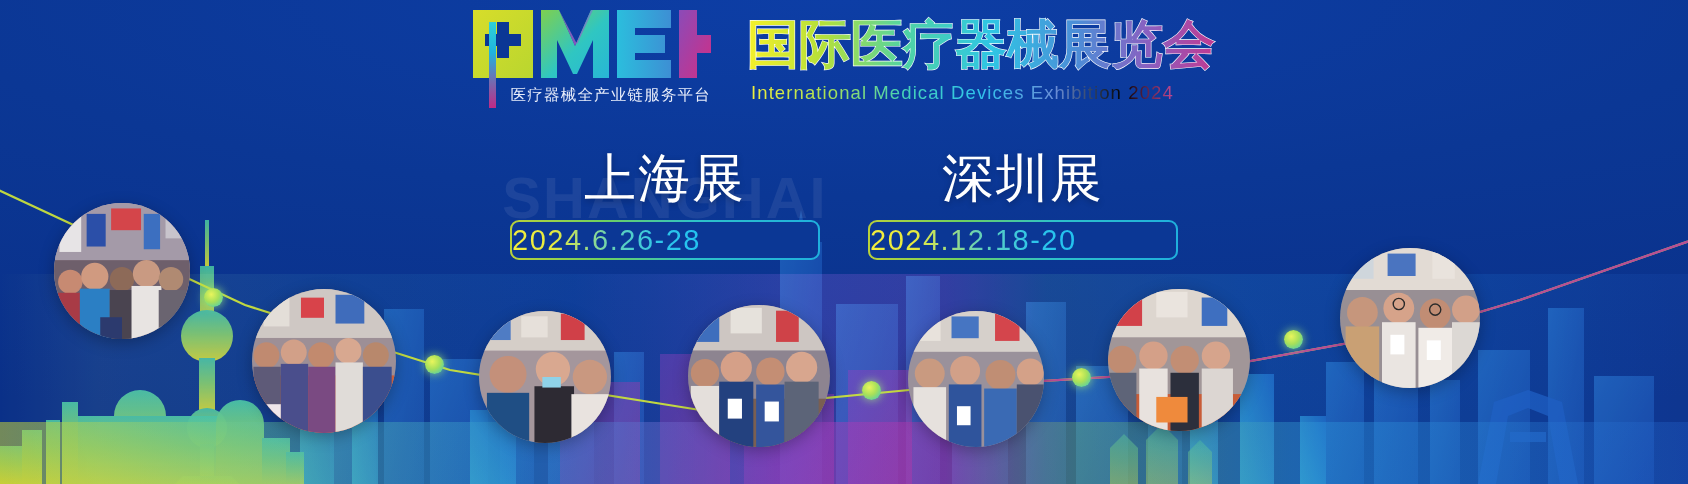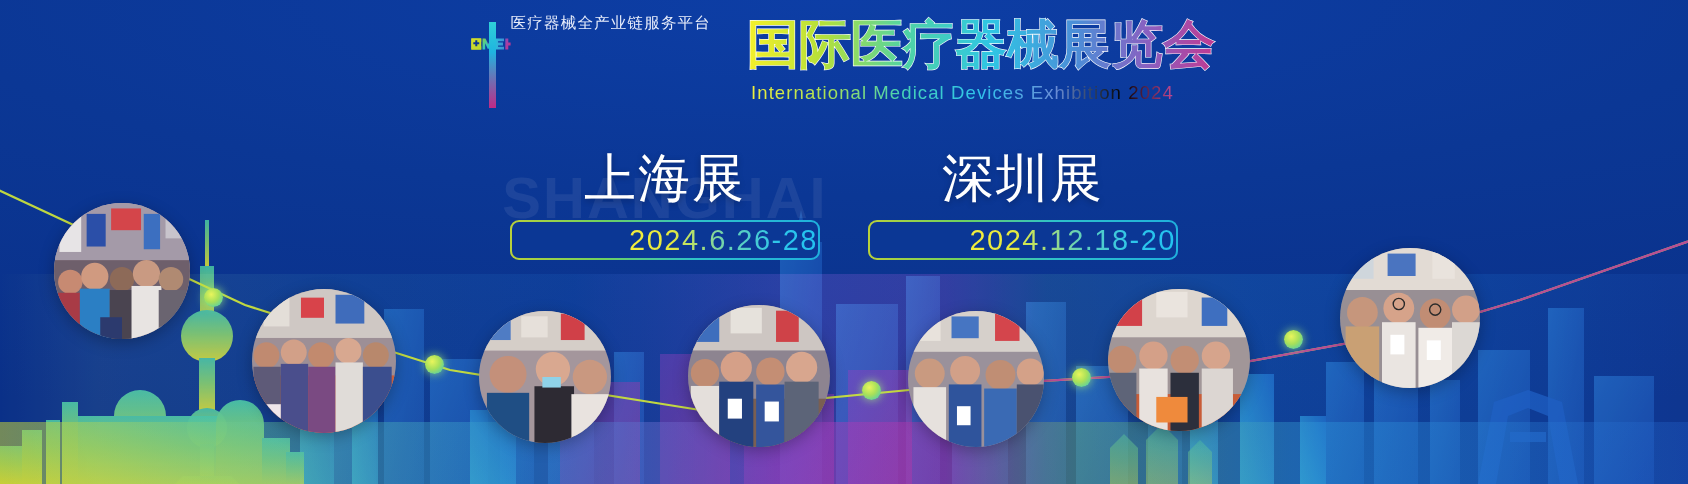--- a/index.html
+++ b/index.html
@@ -41,21 +41,21 @@
   
   .skyline { position:absolute; bottom:0; left:0; width:100%; height:300px; }
 
   
   .header {
     position:absolute; top:8px; left:0; width:100%;
     display:flex; justify-content:center; align-items:flex-start;
     gap:36px;
     z-index:8;
   }
-  .logo-block { display:flex; flex-direction:row; align-items:flex-start; width:240px; }
+  .logo-block { display:flex; flex-direction:column; align-items:flex-end; width:240px; }
   .logo-mark { display:block; }
   .logo-tag {
     margin-top:5px;
     color:#e9eefb;
     font-size:15.5px;
     letter-spacing:1.2px;
     white-space:nowrap;
     font-family:"Liberation Sans", sans-serif;
   }
   .logo-divider {
@@ -87,21 +87,21 @@
     font-size:52px; font-weight:normal; color:#ffffff;
     letter-spacing:2px; line-height:1.08;
     text-shadow:0 2px 6px rgba(0,0,0,0.28);
     font-family:"Liberation Sans", sans-serif;
   }
   .date-pill {
     position:relative;
     margin-top:14px;
     width:310px; height:40px;
     border-radius:9px;
-    display:flex; align-items:center; justify-content:flex-end;
+    display:flex; align-items:center; justify-content:flex-start;
     border:2px solid transparent;
     background:
       linear-gradient(#0b3795,#0b3795) padding-box,
       linear-gradient(90deg,#b9d13a 0%,#6fd05f 30%,#2ec2c9 60%,#1fb0dd 100%) border-box;
   }
   .date-text {
     font-size:29px; letter-spacing:1.5px; line-height:1;
     font-family:"Liberation Sans", sans-serif;
     background:linear-gradient(90deg,#f5ee3c 0%,#e6ea3f 22%,#69d2b4 52%,#2fc6ea 78%,#22c2f0 100%);
     -webkit-background-clip:text; background-clip:text;

